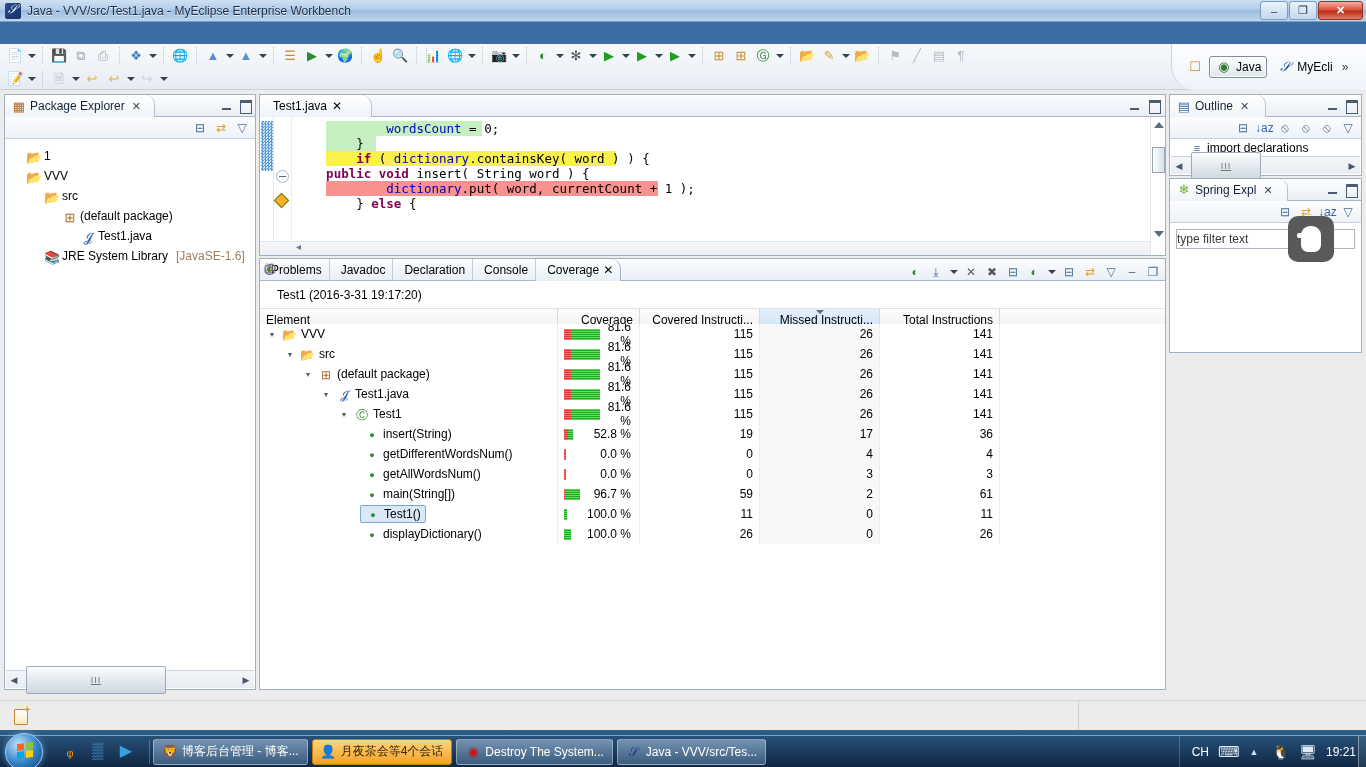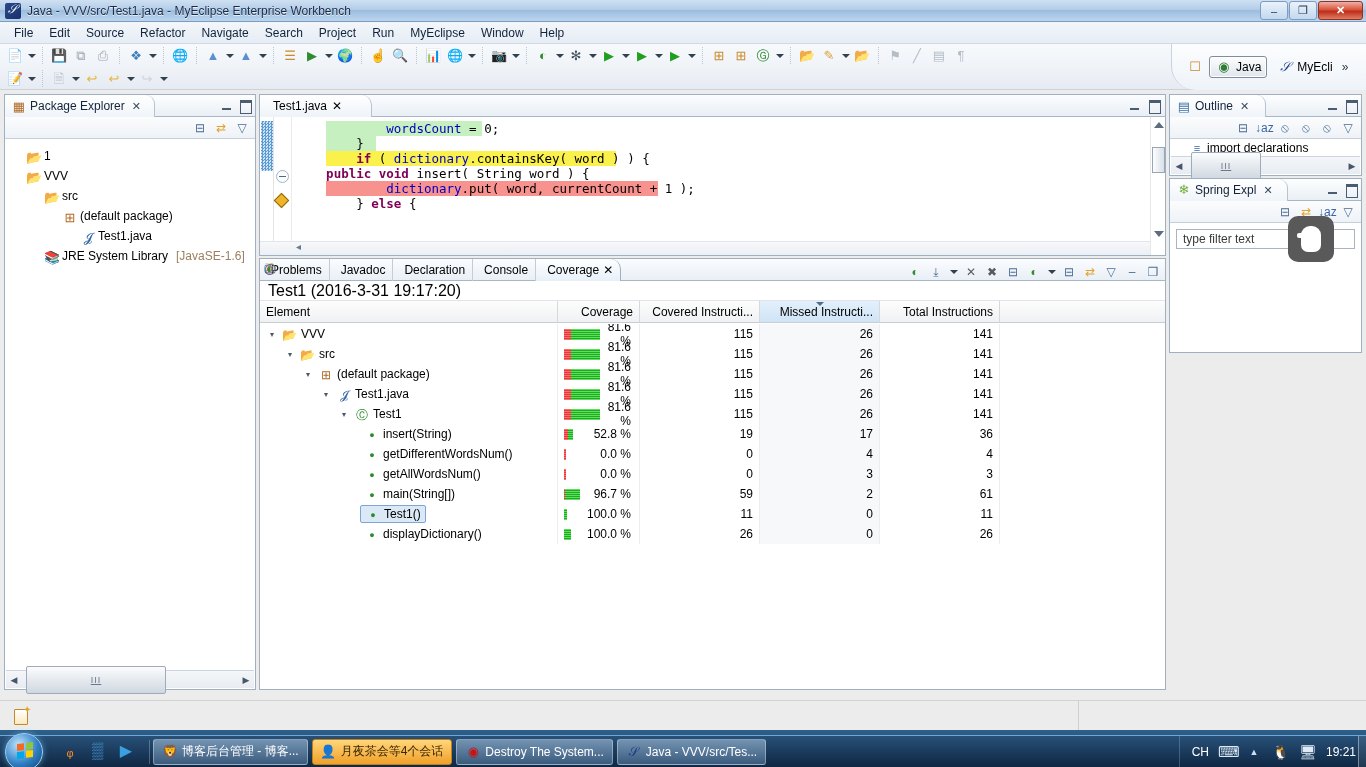--- a/index.html
+++ b/index.html
@@ -182,22 +182,22 @@
   
   #cov{ left:259px; top:168px; width:907px; height:432px;
         border:1px solid #9fb0c2; background:#fff; }
   .covtabbar{ height:22px; position:relative;
      background:linear-gradient(to bottom,#fbfcfe,#e9eff6);
      border-bottom:1px solid #a8b7c7; }
   .covtab{ height:22px; display:flex; align-items:center; gap:4px; padding:0 7px;
      font-size:12px; border-right:1px solid #c2cdda; }
   .covtab.active{ background:linear-gradient(to bottom,#ffffff,#e7f0f9);
      border-top-right-radius:10px; border-right:1px solid #9fb0c2; }
-  .covsession{ height:20px; display:flex; align-items:center; padding-left:8px;
-     font-size:16px; background:#fff; border-bottom:1px solid #dfe4ea; }
+  .covsession{ height:28px; display:flex; align-items:center; padding-left:17px;
+     font-size:12px; background:#fff; border-bottom:1px solid #dfe4ea; }
   .colhead{ height:22px; display:flex; background:linear-gradient(to bottom,#fdfdfd,#f0f1f3);
      border-bottom:1px solid #c8cdd4; font-size:12px; }
   .ch{ display:flex; align-items:center; border-right:1px solid #d5d9df; padding:0 6px;
        position:relative; }
   .ch.num{ justify-content:flex-end; }
   .ch.sorted{ background:linear-gradient(to bottom,#e4f0fb,#cfe4f7); }
   .ch.sorted::after{ content:""; position:absolute; left:50%; top:1px; margin-left:-4px;
      border-left:4px solid transparent;border-right:4px solid transparent;border-top:4px solid #4e6c88; }
   .grid{ position:absolute; left:0; right:0; top:0; bottom:0; }
   .grow{ height:20px; display:flex; font-size:12px; align-items:center; }
@@ -208,21 +208,21 @@
   .bar{ height:11px; display:flex; border:0; }
   .bar .miss{ background:repeating-linear-gradient(to bottom,#ff6b6b 0 1px,#e23b3b 1px 2px); }
   .bar .cov{ background:repeating-linear-gradient(to bottom,#5de05d 0 1px,#1faa1f 1px 2px); }
   .pct{ flex:1; text-align:right; padding-right:8px; }
   .selrow{ border:1px solid #7aa7d4; background:#dbe9f7; border-radius:2px; }
 
   
   #outline{ left:1169px; top:4px; width:193px; height:82px; border:1px solid #9fb0c2; }
   #spring{ left:1169px; top:88px; width:193px; height:175px; border:1px solid #9fb0c2; }
   .filterbox{ margin:6px; height:20px; border:1px solid #a9b4c0; background:#fff;
-     display:flex; align-items:center; padding-left:6px; color:#3a3a3a; font-size:12px; }
+     display:flex; align-items:center; padding-left:0; color:#3a3a3a; font-size:12px; }
   .outline-content{ position:absolute; left:1px; right:1px; top:45px; bottom:18px;
      background:#fff; overflow:hidden; }
   .olrow{ display:flex; align-items:center; gap:4px; padding-left:18px; height:16px; font-size:12px; }
 
   
   .cursor-ov{ position:absolute; left:1288px; top:126px; width:46px; height:46px;
      background:#595959; border-radius:10px; }
   .cursor-ov::after{ content:""; position:absolute; left:13px; top:10px; width:20px;height:26px;
      background:#fff; border-radius:9px 9px 7px 7px; }
   .cursor-ov::before{ content:""; position:absolute; left:9px; top:17px; width:9px;height:5px;
@@ -280,33 +280,20 @@
   <div class="titlebar">
     <div class="tb-icon"></div>
     <div class="tb-title">Java - VVV/src/Test1.java - MyEclipse Enterprise Workbench</div>
     <div class="tb-btns">
       <div class="tb-btn">–</div>
       <div class="tb-btn">❐</div>
       <div class="tb-btn close">✕</div>
     </div>
   </div>
 
-  <div class="menubar" id="menubar">
-      <div class="menu-item">File</div>
-      <div class="menu-item">Edit</div>
-      <div class="menu-item">Source</div>
-      <div class="menu-item">Refactor</div>
-      <div class="menu-item">Navigate</div>
-      <div class="menu-item">Search</div>
-      <div class="menu-item">Project</div>
-      <div class="menu-item">Run</div>
-      <div class="menu-item">MyEclipse</div>
-      <div class="menu-item">Window</div>
-      <div class="menu-item">Help</div>
-    </div>
 
   <div class="toolbar">
     <div class="tbrow r1" id="tbrow1">
         <span class="ti">
           <span class="gl" style="color: rgb(232, 163, 61);">📄</span>
         </span>
         <span class="arw"></span>
         <span class="sep"></span>
         <span class="ti">
           <span class="gl" style="color: rgb(159, 168, 179);">💾</span>

